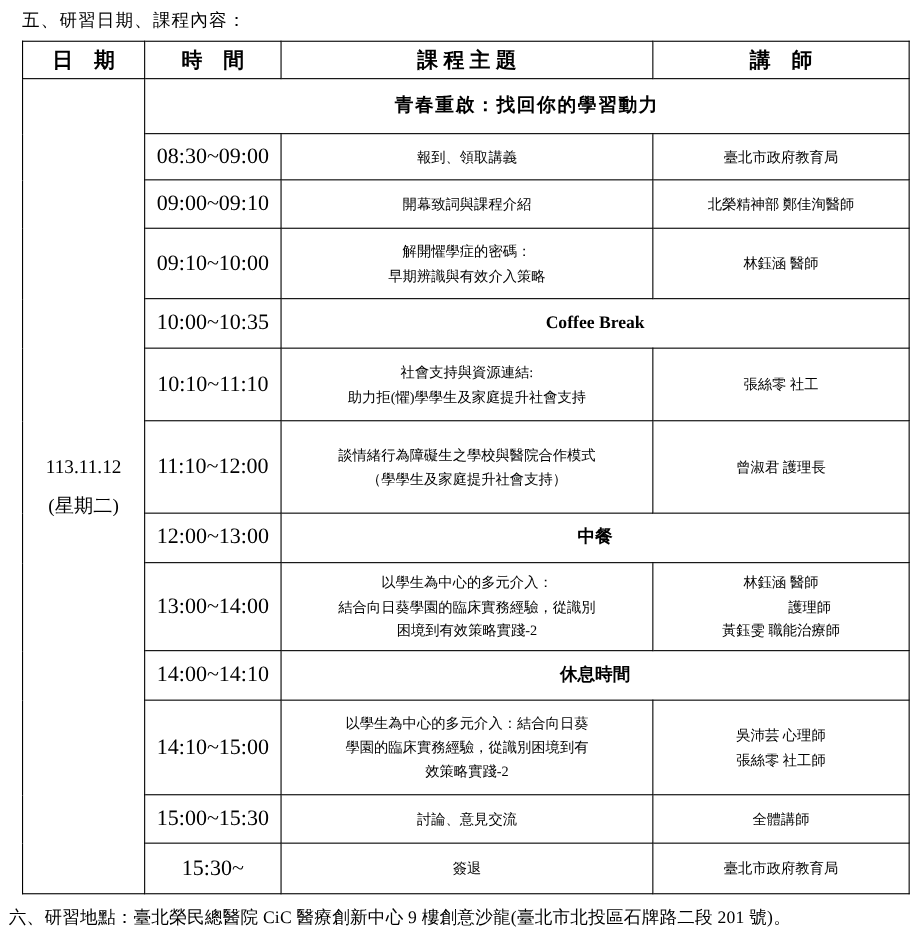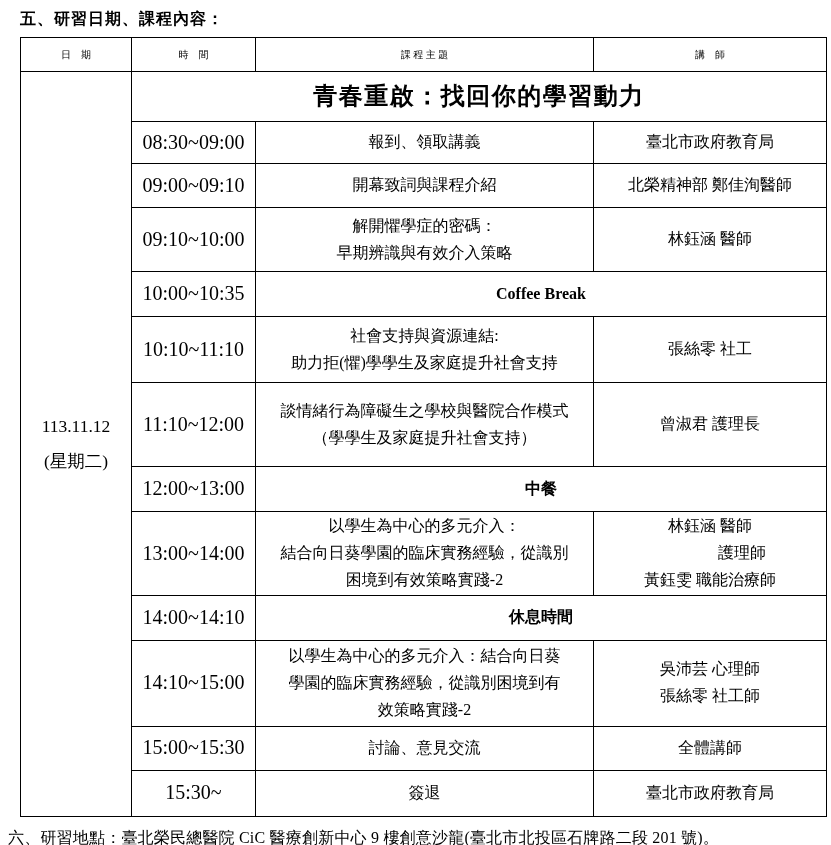--- a/index.html
+++ b/index.html
@@ -6,55 +6,55 @@
   body{
     width:831px;height:845px;
     font-family:"Liberation Serif","DejaVu Serif",serif;
     color:#000;
     position:relative;
   }
   .heading{
     margin:9px 0 7px 20px;
     font-size:16px;
     letter-spacing:1px;
-    font-weight:700;
+    font-weight:400;
   }
   table.schedule{
     border-collapse:collapse;
     table-layout:fixed;
     margin-left:20px;
     width:806px;
   }
   table.schedule th, table.schedule td{
     border:1.5px solid #000;
     text-align:center;
     vertical-align:middle;
     padding:1px 2px;
     white-space:pre-line;
     overflow:hidden;
   }
   th{
-    font-size:10px;
-    font-weight:400;
+    font-size:19px;
+    font-weight:700;
   }
   td{
-    font-size:16px;
+    font-size:13px;
     line-height:1.68;
   }
   td.time-cell{
     font-size:20px;
   }
   td.date-cell{
     font-size:17.5px;
     line-height:2.0;
     margin-left:12px;
   }
   td.session-title{
     font-weight:bold;
-    font-size:24px;
+    font-size:17px;
     letter-spacing:1.5px;
   }
   td.break-cell{
     font-size:16px;
     font-weight:bold;
   }
   .footer{
     margin:11px 4px 0 8px;
     font-size:16px;
     letter-spacing:0.2px;

